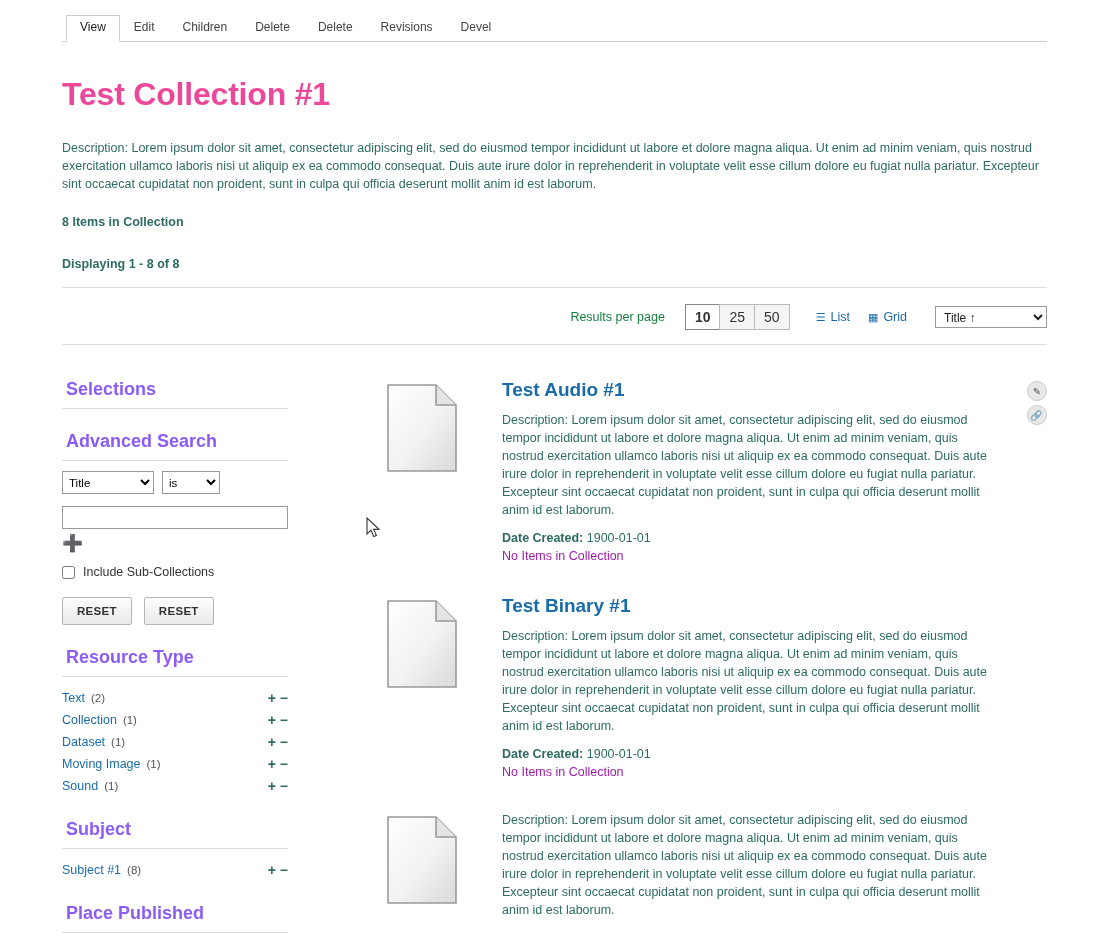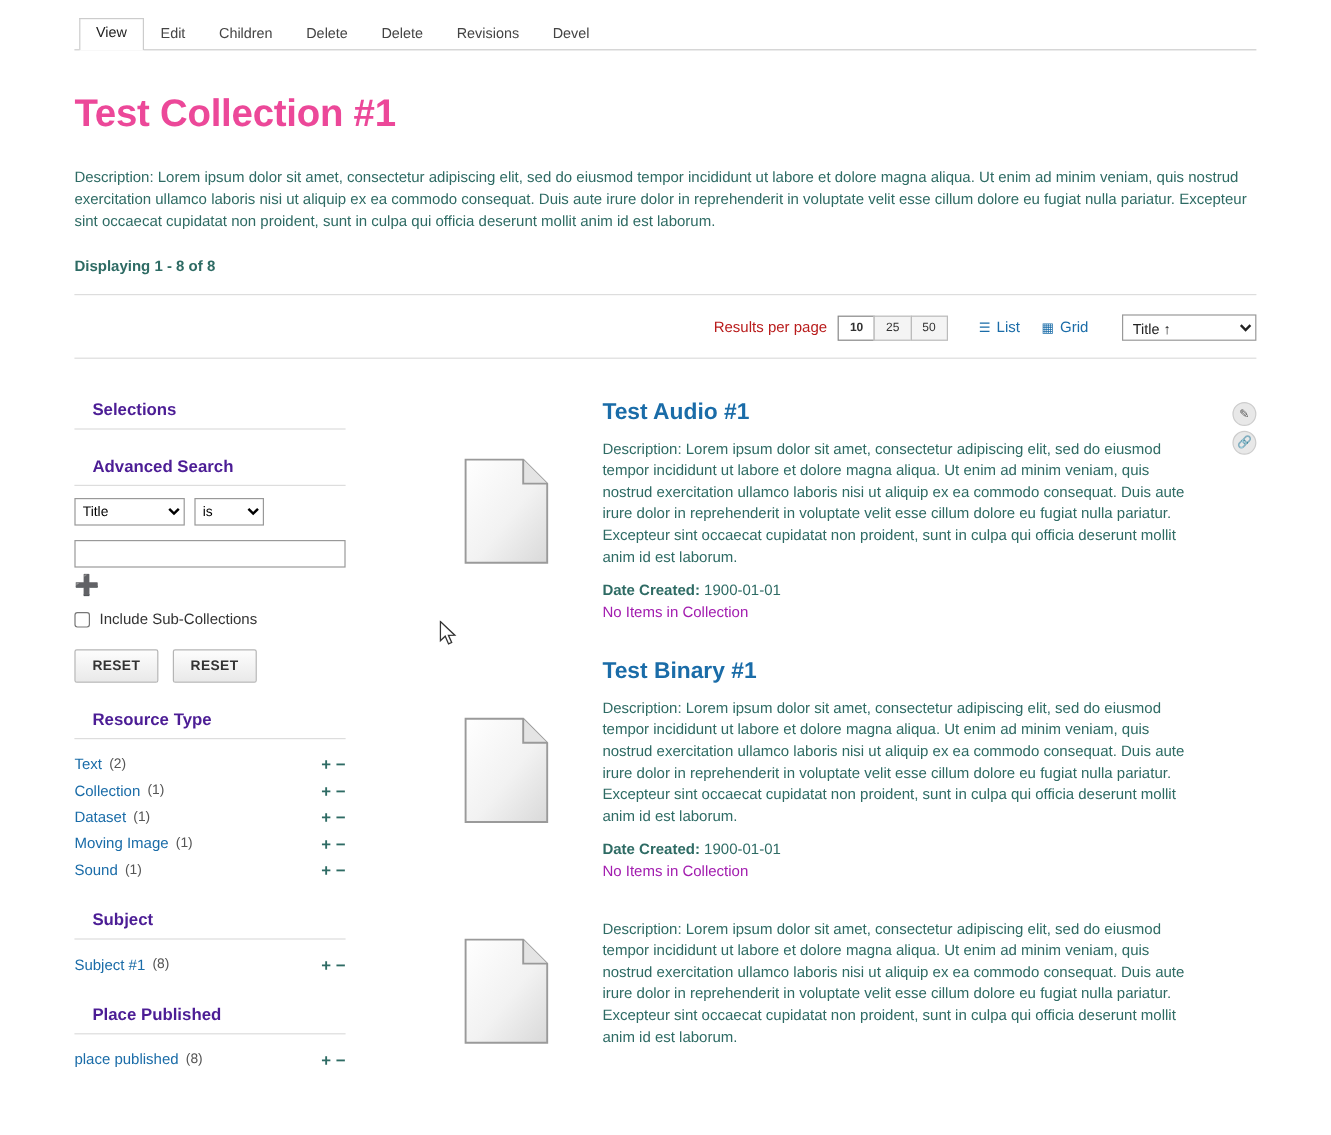--- a/index.html
+++ b/index.html
@@ -13,21 +13,21 @@
     overflow: hidden;
   }
   .page { width: 1109px; position: relative; }
 
   
   .tabs-wrap {
     padding: 14px 62px 0 62px;
   }
   .tabs {
     display: flex;
-    align-items: center;
+    align-items: flex-start;
     border-bottom: 1px solid #cccccc;
     list-style: none;
     margin: 0;
     padding: 0 0 0 4px;
     height: 28px;
   }
   .tab {
     font-size: 12px;
     color: #444444;
     padding: 4px 13px 7px 13px;
@@ -83,29 +83,29 @@
   
   .toolbar {
     display: flex;
     align-items: center;
     justify-content: flex-end;
     padding: 16px 0 14px 0;
     gap: 0;
   }
   .rpp-label {
     font-size: 12.5px;
-    color: #b91c1c;
-    margin-right: 10px;
+    color: #15803d;
+    margin-right: 21px;
   }
   .rpp-group { display: flex; }
   .rpp-btn {
     border: 1px solid #bbbbbb;
     background: #f4f4f4;
     color: #333333;
-    font-size: 10px;
+    font-size: 14px;
     padding: 4px 9px;
     margin-left: -1px;
     cursor: pointer;
     min-width: 30px;
     text-align: right;
   }
   .rpp-btn.active {
     background: #ffffff;
     border-color: #888888;
     font-weight: bold;
@@ -146,24 +146,24 @@
   .body-grid {
     display: flex;
     gap: 0;
     padding: 0 62px;
   }
   .sidebar { width: 226px; flex: 0 0 226px; }
   .results { flex: 1; padding-left: 96px; }
 
   
   .facet-title {
-    font-size: 14px;
-    font-weight: bold;
-    color: #4c1d95;
-    margin: 0 0 8px 15px;
+    font-size: 18px;
+    font-weight: bold;
+    color: #8b5cf6;
+    margin: 0 0 8px 4px;
   }
   .facet-block { margin-bottom: 22px; }
   .facet-rule {
     border: none;
     border-top: 1px solid #dddddd;
     margin: 6px 0 10px 0;
   }
   .adv-row { display: flex; gap: 8px; margin-bottom: 12px; }
   .adv-select {
     font-size: 11.5px;
@@ -229,21 +229,20 @@
     margin-left: 4px;
     line-height: 10px;
   }
 
   
   .result {
     display: flex;
     gap: 24px;
     margin-bottom: 32px;
     position: relative;
-    align-items: center;
   }
   .thumb {
     width: 94px;
     flex: 0 0 94px;
     padding-top: 4px;
   }
   .doc-icon {
     width: 76px;
     height: 90px;
     position: relative;
@@ -311,20 +310,21 @@
       <li class="tab"><span>Delete</span></li>
       <li class="tab"><span>Delete</span></li>
       <li class="tab"><span>Revisions</span></li>
       <li class="tab"><span>Devel</span></li>
     </ul>
   </div>
 
   <div class="content">
     <h1 class="page-title">Test Collection #1</h1>
     <p class="description">Description: Lorem ipsum dolor sit amet, consectetur adipiscing elit, sed do eiusmod tempor incididunt ut labore et dolore magna aliqua. Ut enim ad minim veniam, quis nostrud exercitation ullamco laboris nisi ut aliquip ex ea commodo consequat. Duis aute irure dolor in reprehenderit in voluptate velit esse cillum dolore eu fugiat nulla pariatur. Excepteur sint occaecat cupidatat non proident, sunt in culpa qui officia deserunt mollit anim id est laborum.</p>
+    <p class="items-count">8 Items in Collection</p>
     <p class="displaying">Displaying 1 - 8 of 8</p>
     <hr class="rule">
 
     <div class="toolbar">
       <span class="rpp-label">Results per page</span>
       <div class="rpp-group">
         <div class="rpp-btn active">10</div>
         <div class="rpp-btn">25</div>
         <div class="rpp-btn">50</div>
       </div>

